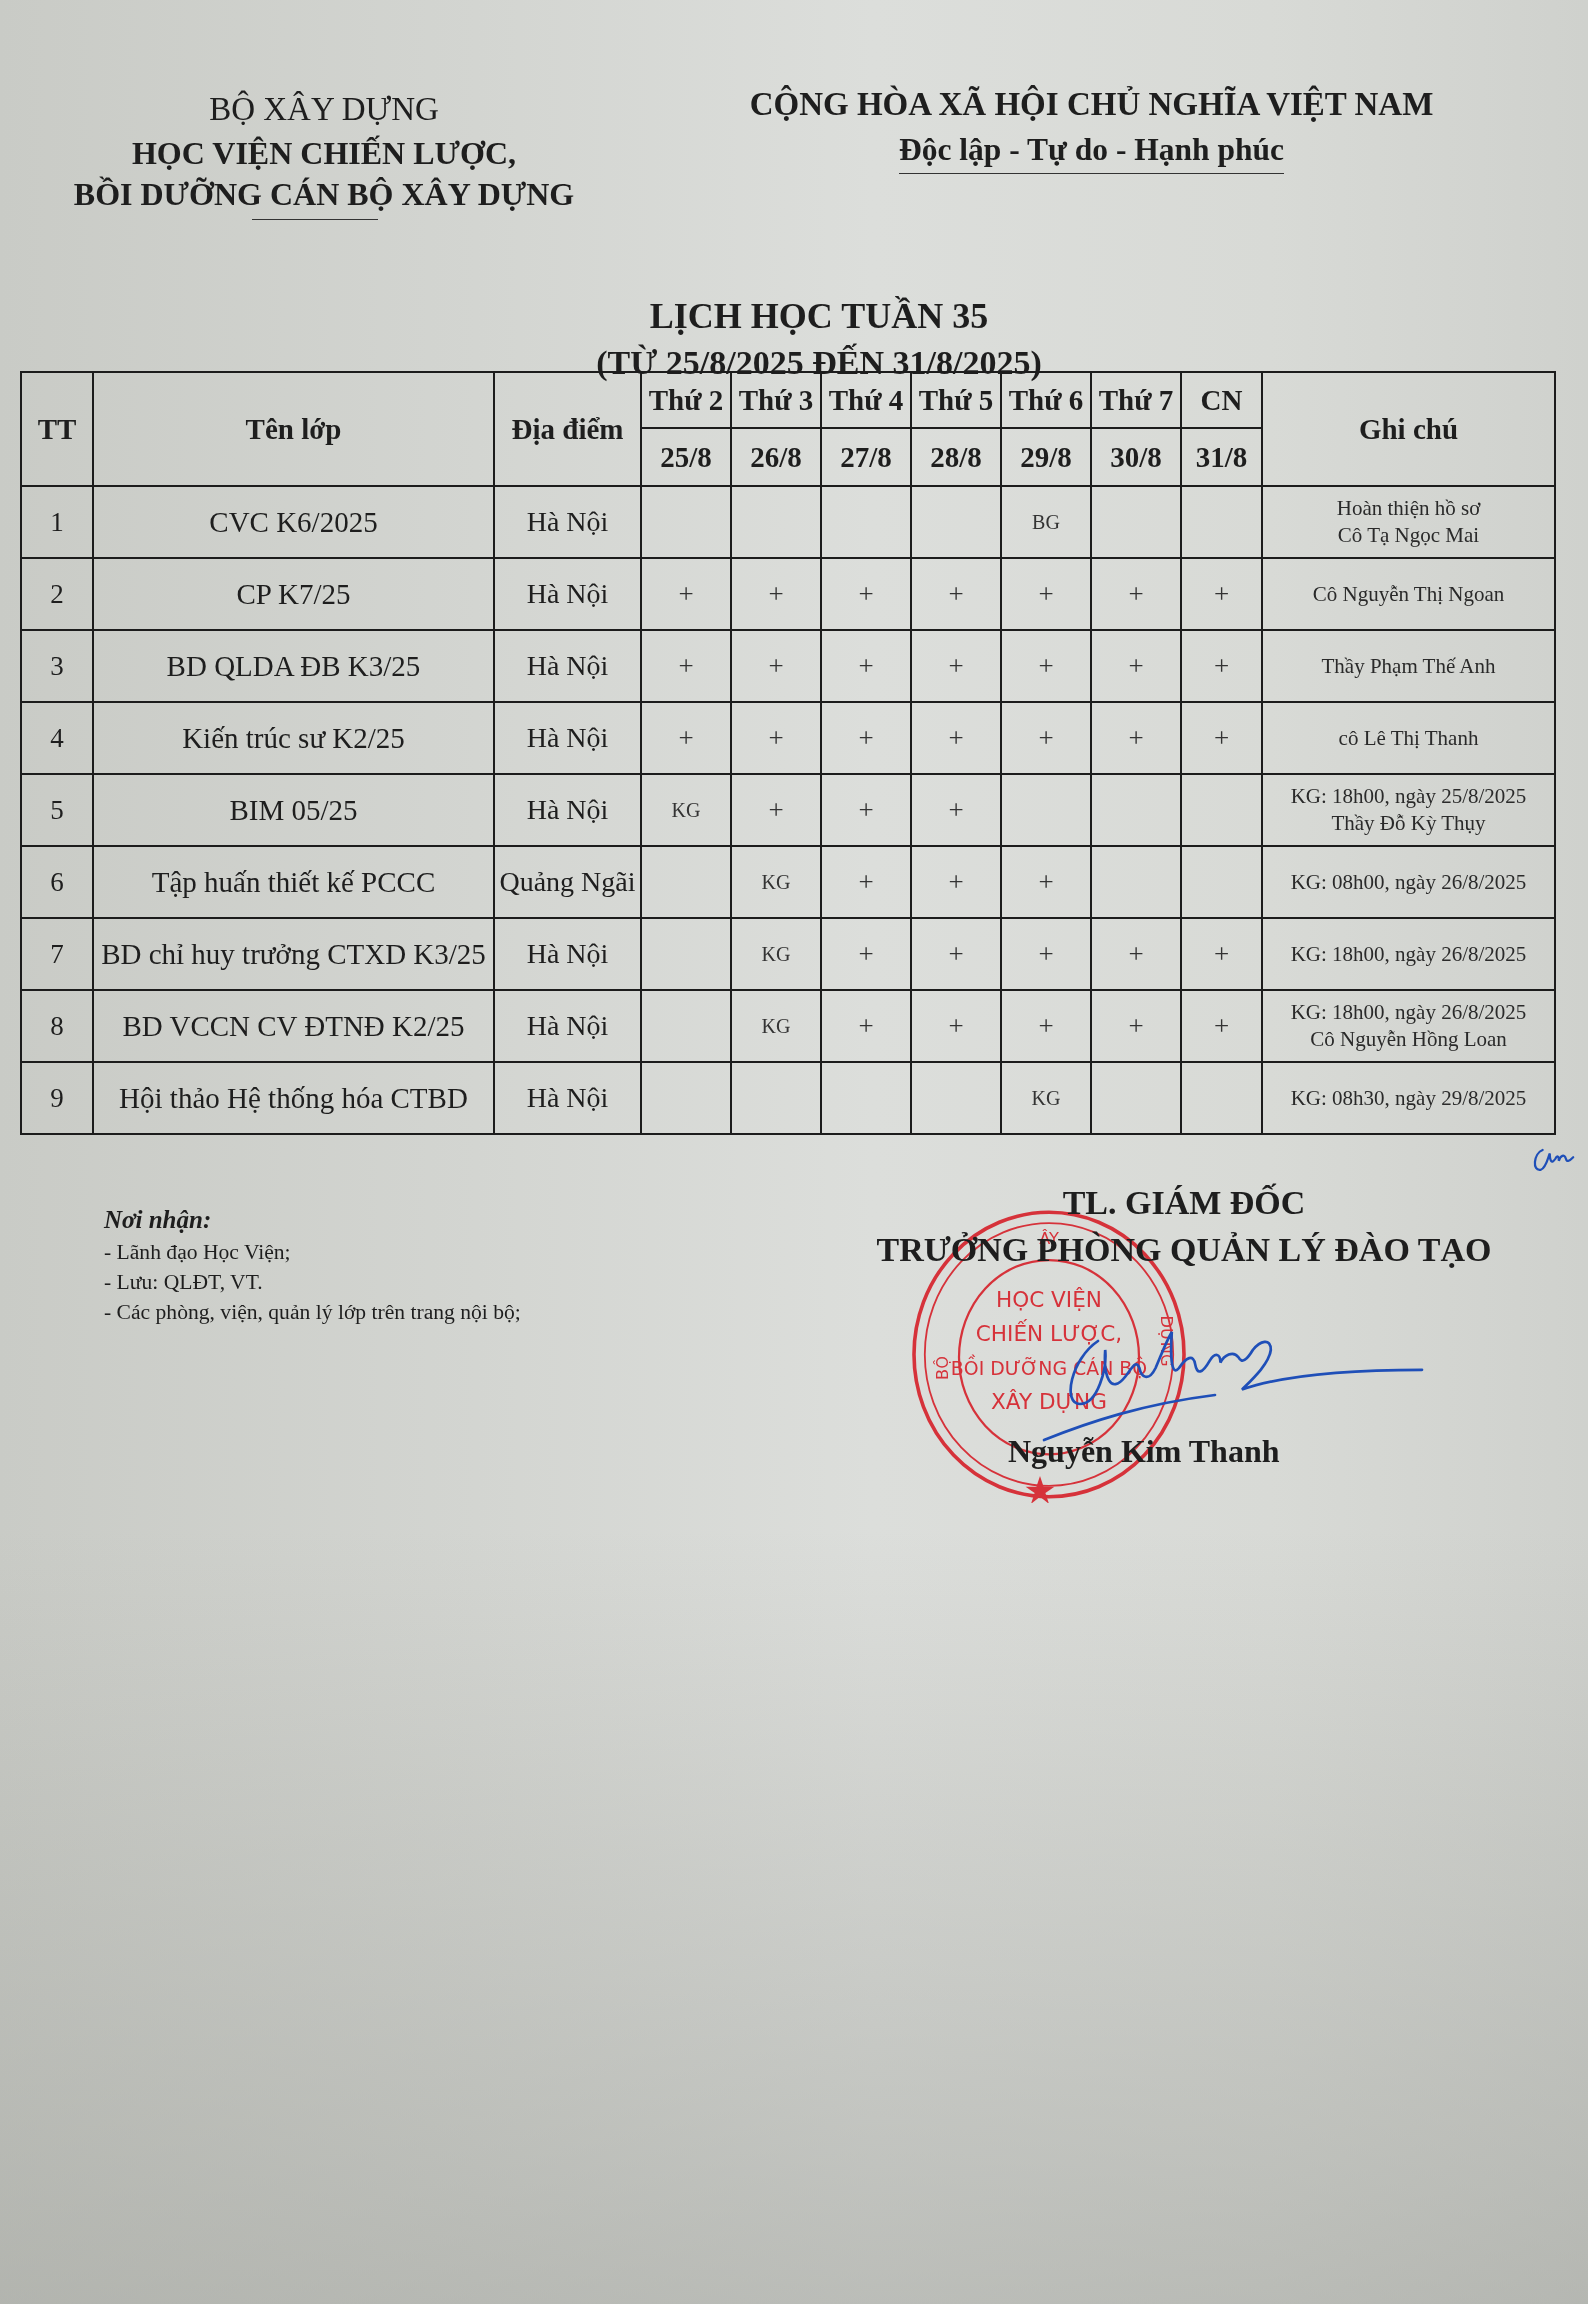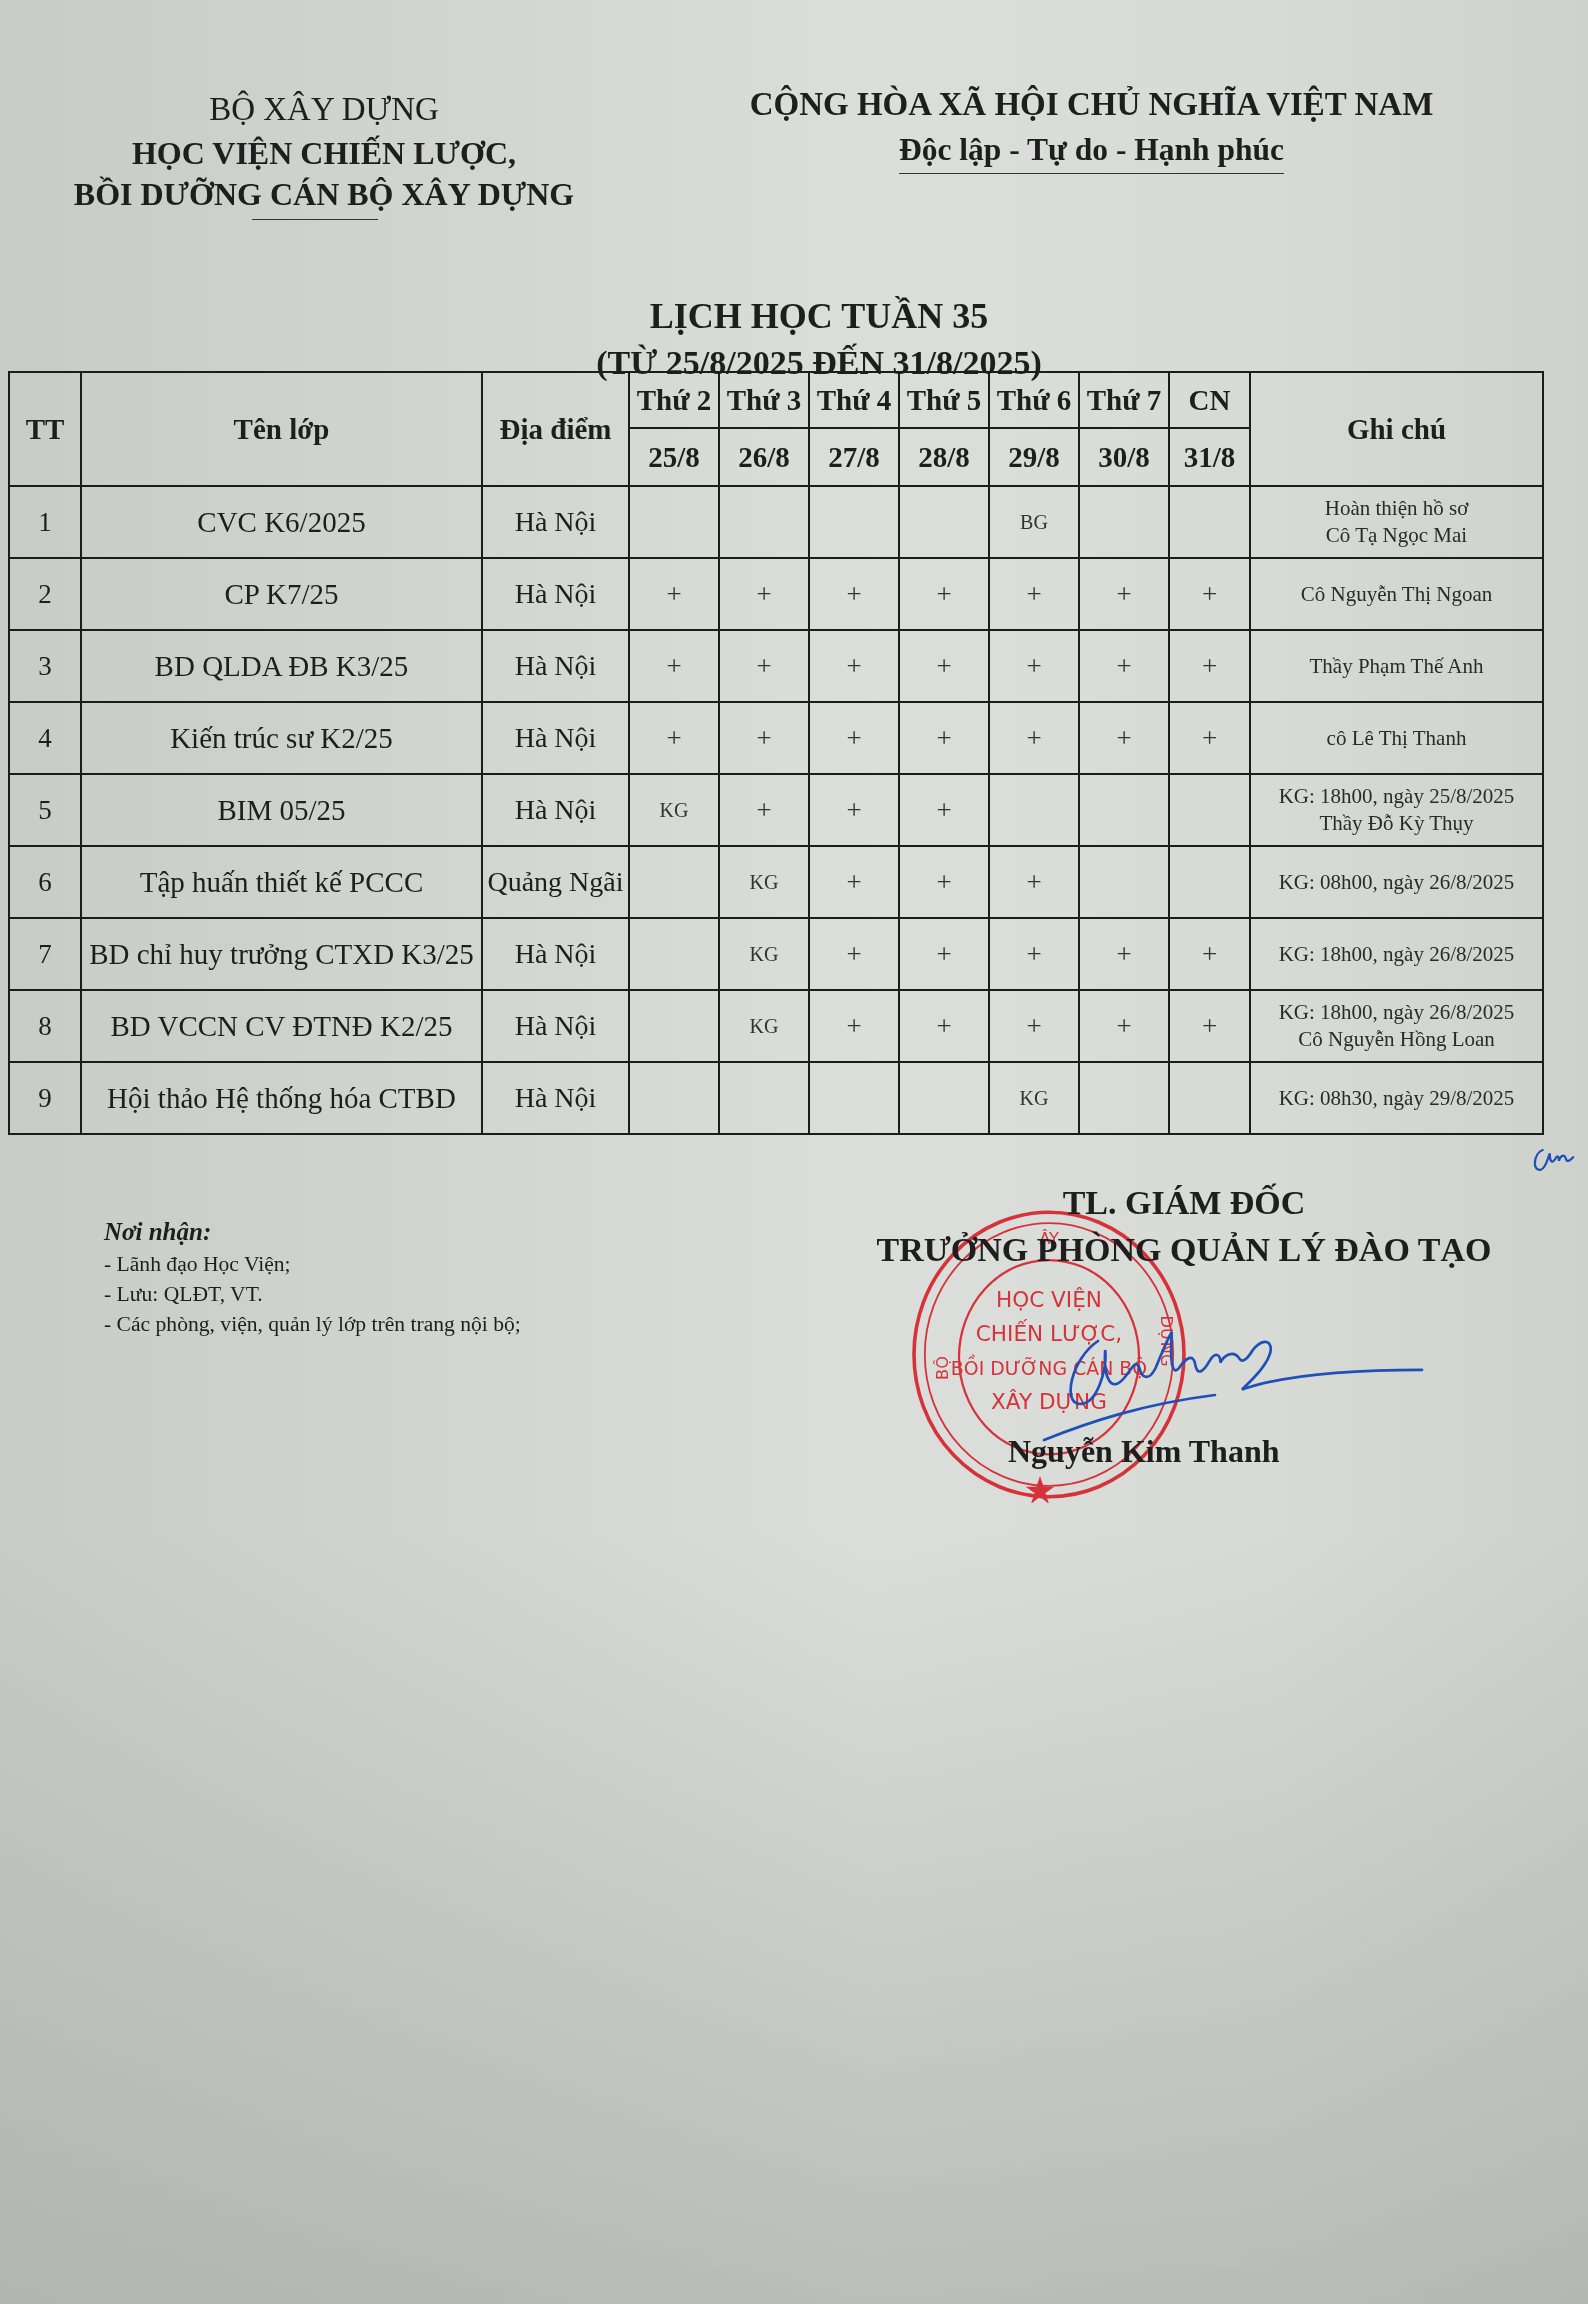--- a/index.html
+++ b/index.html
@@ -26,21 +26,21 @@
   .right-head { left: 720px; top: 81px; width: 743px; text-align: center; }
   .right-head .r1 { font-size: 33px; font-weight: bold; line-height: 47px; }
   .right-head .r2 { font-size: 31.5px; font-weight: bold; line-height: 43px; display: inline-block; border-bottom: 1.8px solid #333; padding-bottom: 2px; }
 
   .title-block { left: 504px; top: 257px; width: 630px; text-align: center; }
   .title-block .t1 { font-size: 36px; font-weight: bold; line-height: 47px; margin-top: 36px; }
   .title-block .t2 { font-size: 34px; font-weight: bold; line-height: 45px; }
 
   
   table.sched {
-    position: absolute; left: 8px; top: 371px;
+    position: absolute; left: 20px; top: 371px;
     border-collapse: collapse;
     width: 1533px;
     table-layout: fixed;
   }
   table.sched td, table.sched th {
     border: 2.3px solid #1c1c1c;
     padding: 0;
     text-align: center;
     vertical-align: middle;
   }
@@ -54,21 +54,21 @@
   td.mark.txt { font-size: 20px; margin-top: 34px; }
   td.note { font-size: 21px; line-height: 27px; color: #2a2a2a; }
   tr.body-row { height: 72px; }
 
   .initial-mark {
     left: 1530px; top: 1141px; width: 45px; height: 36px;
   }
 
   
   .recipients { left: 104px; top: 1203px; width: 540px; }
-  .recipients .rt { font-size: 25px; font-style: italic; font-weight: bold; line-height: 34px; margin-top: 12px; }
+  .recipients .rt { font-size: 25px; font-style: italic; font-weight: bold; line-height: 34px; }
   .recipients .ri { font-size: 21.6px; line-height: 30px; }
 
   
   .sign { left: 851px; top: 1179px; width: 666px; text-align: center; }
   .sign .s1 { font-size: 34px; font-weight: bold; line-height: 47px; }
   .sign .s2 { font-size: 34px; font-weight: bold; line-height: 47px; }
   .sign-name { left: 1008px; top: 1433px; font-size: 32px; font-weight: bold; }
 
   .stamp { left: 905px; top: 1206px; width: 288px; height: 297px; }
   .signature { left: 1035px; top: 1305px; width: 396px; height: 144px; }

